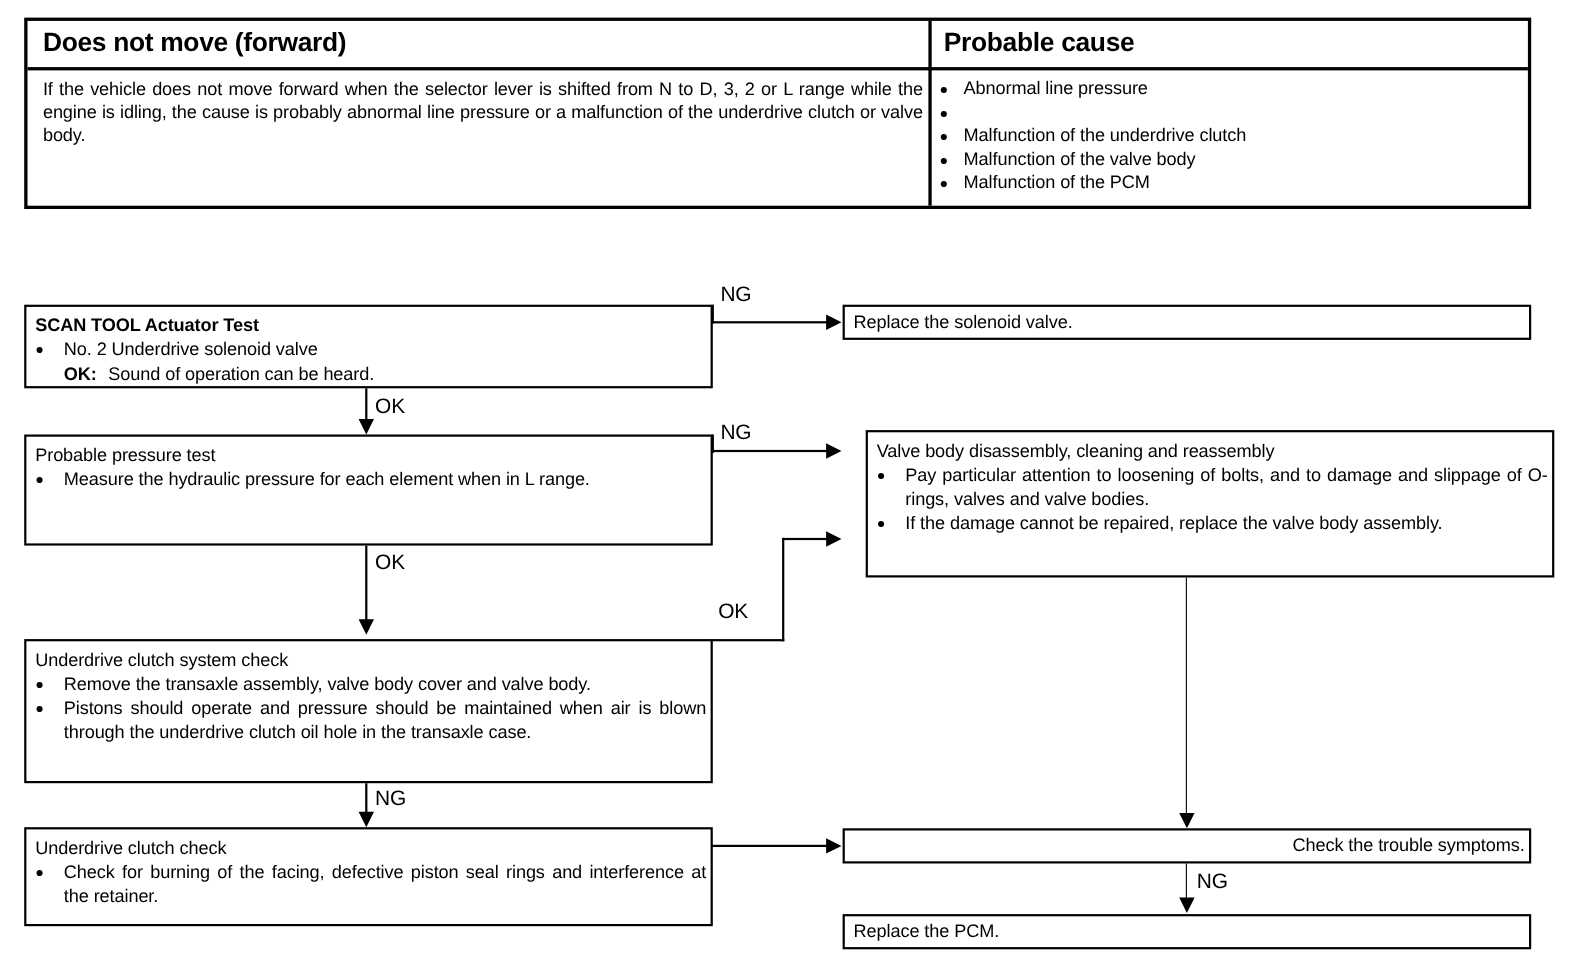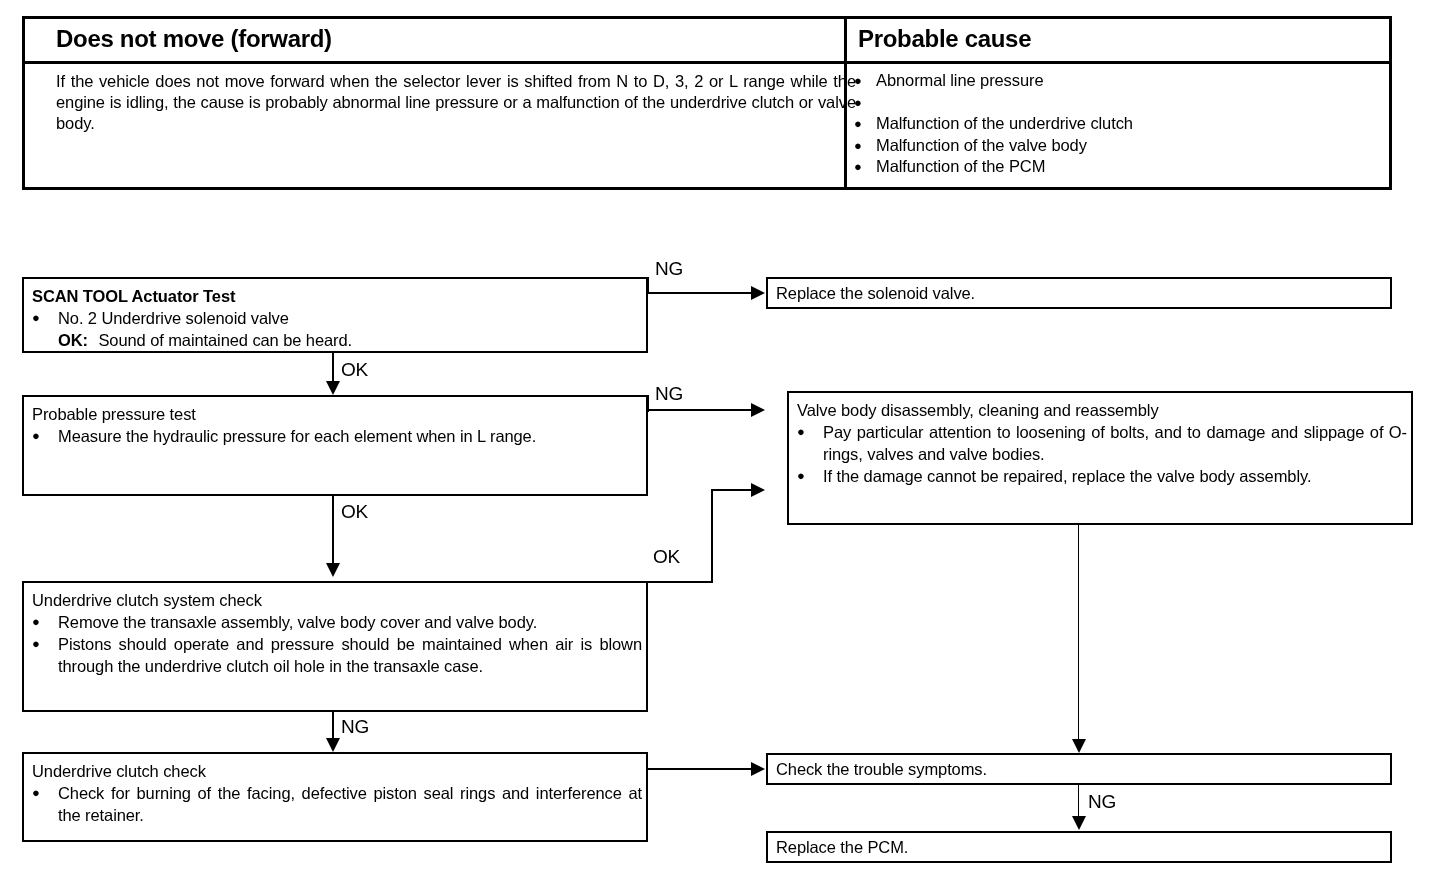--- a/index.html
+++ b/index.html
@@ -36,21 +36,21 @@
     height: 3px;
     background: #000;
   }
   .tbl-vdivider {
     position: absolute;
     top: 0; bottom: 0;
     left: 819px;
     width: 3px;
     background: #000;
   }
-  .cell-left  { width: 819px; box-sizing: border-box; padding-left: 17px; }
+  .cell-left  { width: 819px; box-sizing: border-box; }
   .cell-right { flex: 1; box-sizing: border-box; }
 
   .tbl-head-title {
     font-size: 24px;
     font-weight: bold;
     letter-spacing: -0.3px;
     padding: 6px 0 0 14px;
     white-space: nowrap;
   }
   .tbl-desc {
@@ -175,21 +175,21 @@
 </div>
 
 <div class="flow-box" style="left:22px; top:277px; width:626px; height:76px;">
   <div class="box-title bold">SCAN TOOL Actuator Test</div>
   <div class="bullet-line">
     <span class="bullet-dot">●</span>
     <span class="bullet-body">No. 2 Underdrive solenoid valve</span>
   </div>
   <div class="indent-line">
     <span class="ok-label">OK:</span>
-    <span style="padding-left:6px;">Sound of maintained can be heard.</span>
+    <span style="padding-left:6px;">Sound of operation can be heard.</span>
   </div>
 </div>
 
 <div class="flow-box" style="left:22px; top:395px; width:626px; height:101px;">
   <div class="box-title">Probable pressure test</div>
   <div class="bullet-line">
     <span class="bullet-dot">●</span>
     <span class="bullet-body justify">Measure the hydraulic pressure for each element when in L range.</span>
   </div>
 </div>
@@ -223,21 +223,21 @@
   <div class="bullet-line">
     <span class="bullet-dot">●</span>
     <span class="bullet-body justify">Pay particular attention to loosening of bolts, and to damage and slippage of O-rings, valves and valve bodies.</span>
   </div>
   <div class="bullet-line">
     <span class="bullet-dot">●</span>
     <span class="bullet-body justify">If the damage cannot be repaired, replace the valve body assembly.</span>
   </div>
 </div>
 
-<div class="flow-box" style="left:766px; top:753px; width:626px; height:32px; padding-top:3px;">
+<div class="flow-box" style="left:766px; top:753px; width:626px; height:32px; padding-top:3px;text-align:right;">
   <div class="box-title">Check the trouble symptoms.</div>
 </div>
 
 <div class="flow-box" style="left:766px; top:831px; width:626px; height:32px; padding-top:3px;">
   <div class="box-title">Replace the PCM.</div>
 </div>
 
 <div class="line-v" style="left:647px; top:277px; height:17px;"></div>
 <div class="line-h" style="left:647px; top:292px; width:107px;"></div>
 <div class="arrow-right" style="left:751px; top:286px;"></div>

